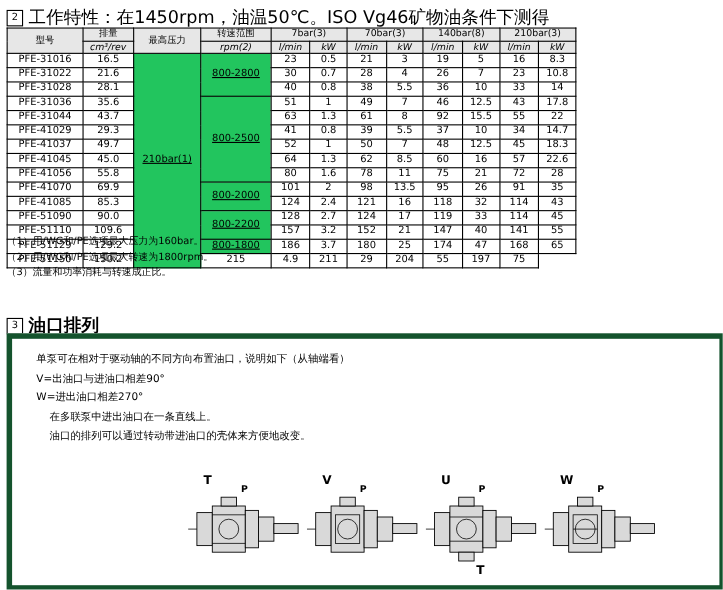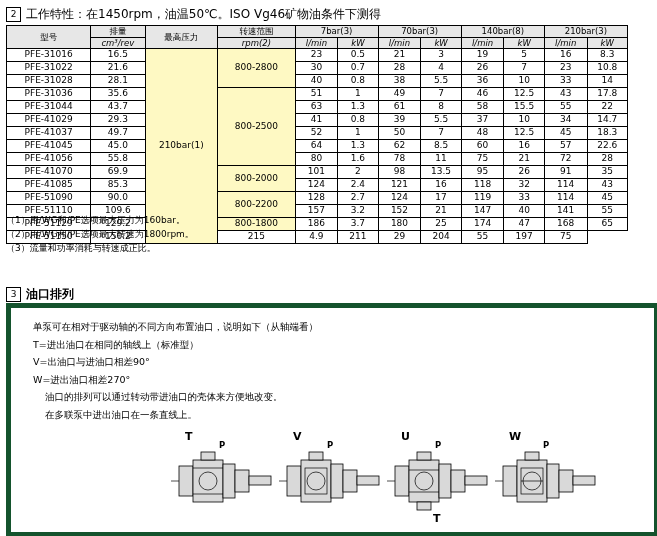--- a/index.html
+++ b/index.html
@@ -10,43 +10,43 @@
   }
   .page{position:relative;width:657px;height:536px;}
 
   
   .sec-head{display:flex;align-items:center;gap:5px;}
   .sec-num{
     width:13px;height:13px;border:1px solid #000;display:flex;
     align-items:center;justify-content:center;font-size:9px;line-height:1;
     background:#fff;
   }
-  .sec-title{font-size:12px;font-weight:bold;}
+  .sec-title{font-size:16px;font-weight:bold;}
 
   #sec2{position:absolute;left:6px;top:6px;}
   #sec2 .sec-title{font-weight:normal;}
 
   
   table.spec{
     position:absolute;left:6px;top:25px;border-collapse:collapse;
-    font-size:9px;width:622px;background:#fff;
+    font-size:9px;width:518px;background:#fff;
   }
   table.spec th, table.spec td{
     border:1px solid #000;padding:0;text-align:center;vertical-align:middle;
     line-height:1.05;
   }
   table.spec th{background:#e7e7e7;font-weight:normal;font-size:8.5px;}
   table.spec thead th{height:11px;}
   table.spec thead tr.h2 th{height:10px;}
   table.spec td{height:12px;}
   .col-model{width:72px;text-align:center;}
   .col-disp{width:46px;}
   .col-press{width:62px;background:#e7e7e7;margin-left:44px;}
   .col-rpm{width:66px;background:#e7e7e7;}
-  .cell-grey{background:#fef9c3;}
+  .cell-grey{background:#22c55e;text-decoration:underline;}
   .sub-l{width:36px;}
   .sub-k{width:34px;}
   .unit{font-size:8px;font-style:italic;}
   .bar-title{font-size:8.5px;}
 
   
   .notes{position:absolute;left:6px;top:214px;font-size:9px;line-height:1.55;}
   .notes div{white-space:nowrap;}
 
   
@@ -159,21 +159,21 @@
           <td>43</td>
           <td>17.8</td>
         </tr>
         <tr>
           <td class="col-model">PFE-31044</td>
           <td>43.7</td>
           <td>63</td>
           <td>1.3</td>
           <td>61</td>
           <td>8</td>
-          <td>58</td>
+          <td>92</td>
           <td>15.5</td>
           <td>55</td>
           <td>22</td>
         </tr>
         <tr>
           <td class="col-model">PFE-41029</td>
           <td>29.3</td>
           <td>41</td>
           <td>0.8</td>
           <td>39</td>
@@ -304,25 +304,24 @@
   </div>
 
   <div class="sec-head" id="sec3">
     <span class="sec-num">3</span>
     <span class="sec-title">油口排列</span>
   </div>
 
   <div class="panel">
     <div class="panel-text">
       <div class="indent1">单泵可在相对于驱动轴的不同方向布置油口，说明如下（从轴端看）</div>
-      <div class="indent1">T=进出油口在相同的轴线上（标准型）</div>
       <div class="indent1">V=出油口与进油口相差90°</div>
       <div class="indent1">W=进出油口相差270°</div>
+      <div class="indent2">在多联泵中进出油口在一条直线上。</div>
       <div class="indent2">油口的排列可以通过转动带进油口的壳体来方便地改变。</div>
-      <div class="indent2">在多联泵中进出油口在一条直线上。</div>
     </div>
 
     <div class="pumps">
 
       <div class="pump" style="left:160px;">
         <span class="lbl top">T</span>
         <span class="lbl p">P</span>
         <svg width="110" height="78" viewBox="0 0 110 78">
           <g fill="#d9d9d9" stroke="#000" stroke-width="0.8">
             <rect x="8" y="18" width="14" height="30"></rect>

